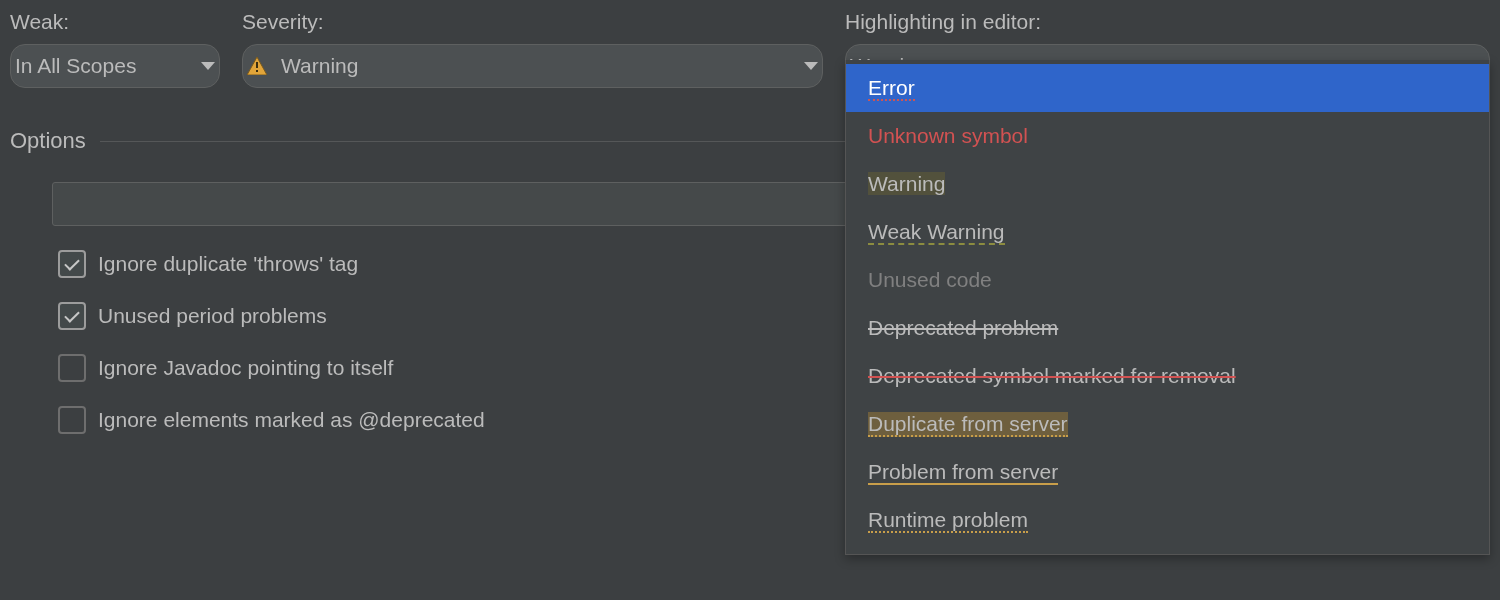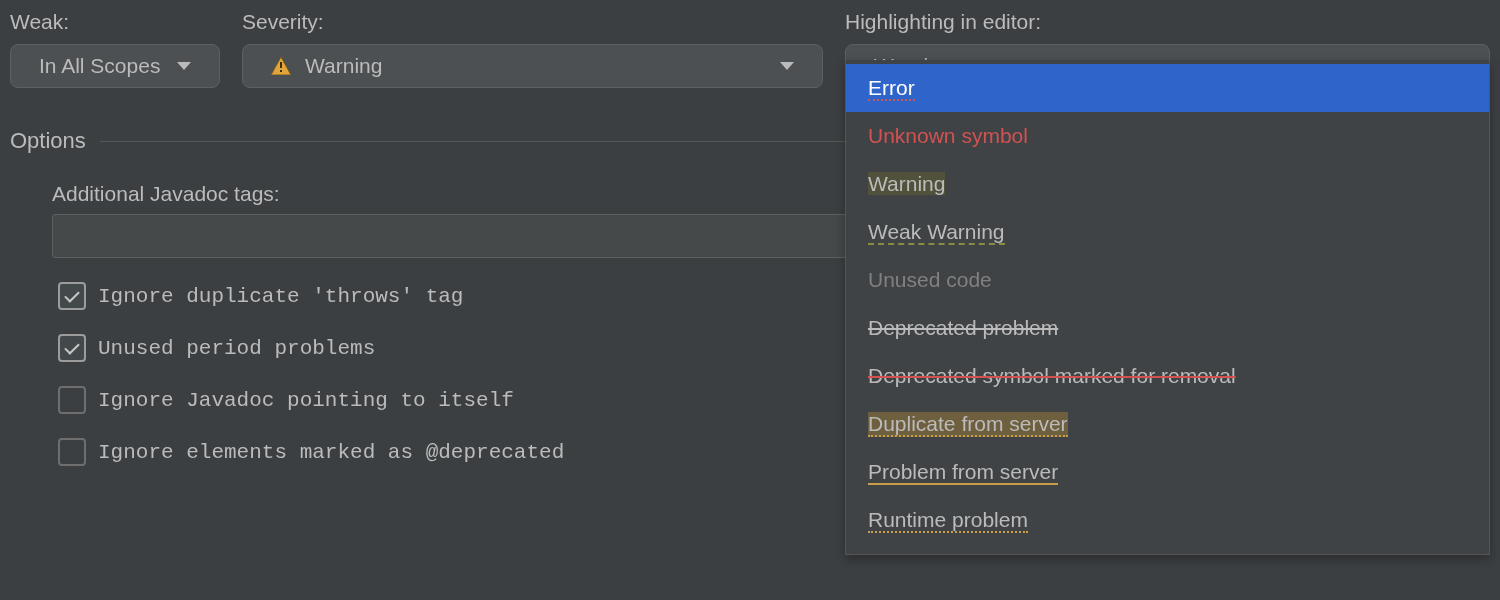--- a/index.html
+++ b/index.html
@@ -2,39 +2,39 @@
 <html><head>
 <meta charset="utf-8">
 <style>
   html,body{margin:0;padding:0;width:1500px;height:600px;background:#3c3f41;color:#bbbbbb;font-family:"Segoe UI",Arial,sans-serif;font-size:20px;overflow:hidden;}
   .row-top{display:flex;gap:22px;padding:10px 10px 0 10px;align-items:flex-start;}
   .field-block{display:flex;flex-direction:column;}
   .field-block.scope{width:210px;}
   .field-block.severity{flex:1;}
   .field-block.highlighting{width:645px;position:relative;}
   .label{color:#bbbbbb;font-size:21px;margin:0 0 10px 0;}
-  .combo{display:flex;align-items:center;height:44px;background:#4c5052;border:1px solid #5e6060;border-radius:8px;padding:0 28px;box-sizing:border-box;position:relative;}
+  .combo{display:flex;align-items:center;height:44px;background:#4c5052;border:1px solid #5e6060;border-radius:15px;padding:0 4px;box-sizing:border-box;position:relative;}
   .combo .text{color:#bbbbbb;font-size:21px;}
   .chevron{width:0;height:0;border-left:7px solid transparent;border-right:7px solid transparent;border-top:8px solid #bbbbbb;margin-left:auto;}
   .warn-icon{display:inline-block;margin-right:14px;}
   .warn-icon svg{display:block;}
   .options-fieldset{margin-top:40px;padding:0 10px;}
   .options-title-row{display:flex;align-items:center;}
   .options-title{color:#bbbbbb;font-size:22px;padding-right:14px;}
   .options-hr{flex:1;height:1px;background:#555758;}
   .options-body{padding:28px 0 0 42px;}
   .options-label{color:#bbbbbb;font-size:21px;margin-bottom:8px;}
   .tagrow{display:flex;align-items:stretch;margin-bottom:24px;}
   .text-in{flex:1;height:44px;background:#45494a;border:1px solid #5e6060;border-radius:3px;padding:0 10px;box-sizing:border-box;color:#ddd;font-size:20px;}
   .expand{width:44px;height:44px;display:flex;align-items:center;justify-content:center;margin-left:6px;border-radius:3px;}
   .cb-row{display:flex;align-items:center;margin:10px 6px 24px 6px;}
   .cb{width:24px;height:24px;border:2px solid #6e6e6e;border-radius:4px;margin-right:12px;display:flex;align-items:center;justify-content:center;background:transparent;}
   .cb.checked{background:#43494a;border-color:#9c9c9c;}
   .cb.checked::after{content:"";display:block;width:6px;height:12px;border-right:2.5px solid #c7c7c7;border-bottom:2.5px solid #c7c7c7;transform:rotate(45deg);margin-top:-3px;}
-  .cb-text{color:#bbbbbb;font-size:21px;font-family:Liberation Mono, monospace;}
+  .cb-text{color:#bbbbbb;font-size:21px;}
 
   
   .popup{position:absolute;top:50px;left:0;right:0;background:#3f4345;border:1px solid #555;border-top:none;z-index:10;padding:4px 0 10px 0;box-shadow:0 4px 10px rgba(0,0,0,0.3);}
   .opt{padding:10px 22px;font-size:21px;line-height:28px;}
   .sel{background:#2f65ca;color:#fff;}
   .sty-error span{border-bottom:2px dotted #cc5555;}
   .sty-unknown{color:#d25252;}
   .sty-warning span{background:#52513c;}
   .sty-weak span{border-bottom:2px dashed #8c8c40;}
   .sty-unused{color:#808080;}
@@ -91,21 +91,20 @@
       </div>
   </div>
 </div>
 
 <div class="options-fieldset">
   <div class="options-title-row">
     <span class="options-title">Options</span>
     <span class="options-hr"></span>
   </div>
   <div class="options-body">
-    <div class="options-label">Additional Javadoc tags:</div>
     <div class="tagrow">
       <input class="text-in" value="" style="">
       <div class="expand">
         <svg width="18" height="18" viewBox="0 0 18 18" stroke="#9aa7b0" stroke-width="1.6" fill="none">
           <path d="M2 7 L2 2 L7 2"></path>
             <path d="M2 2 L7 7"></path>
           <path d="M16 11 L16 16 L11 16"></path>
             <path d="M16 16 L11 11"></path>
         </svg>
       </div>

